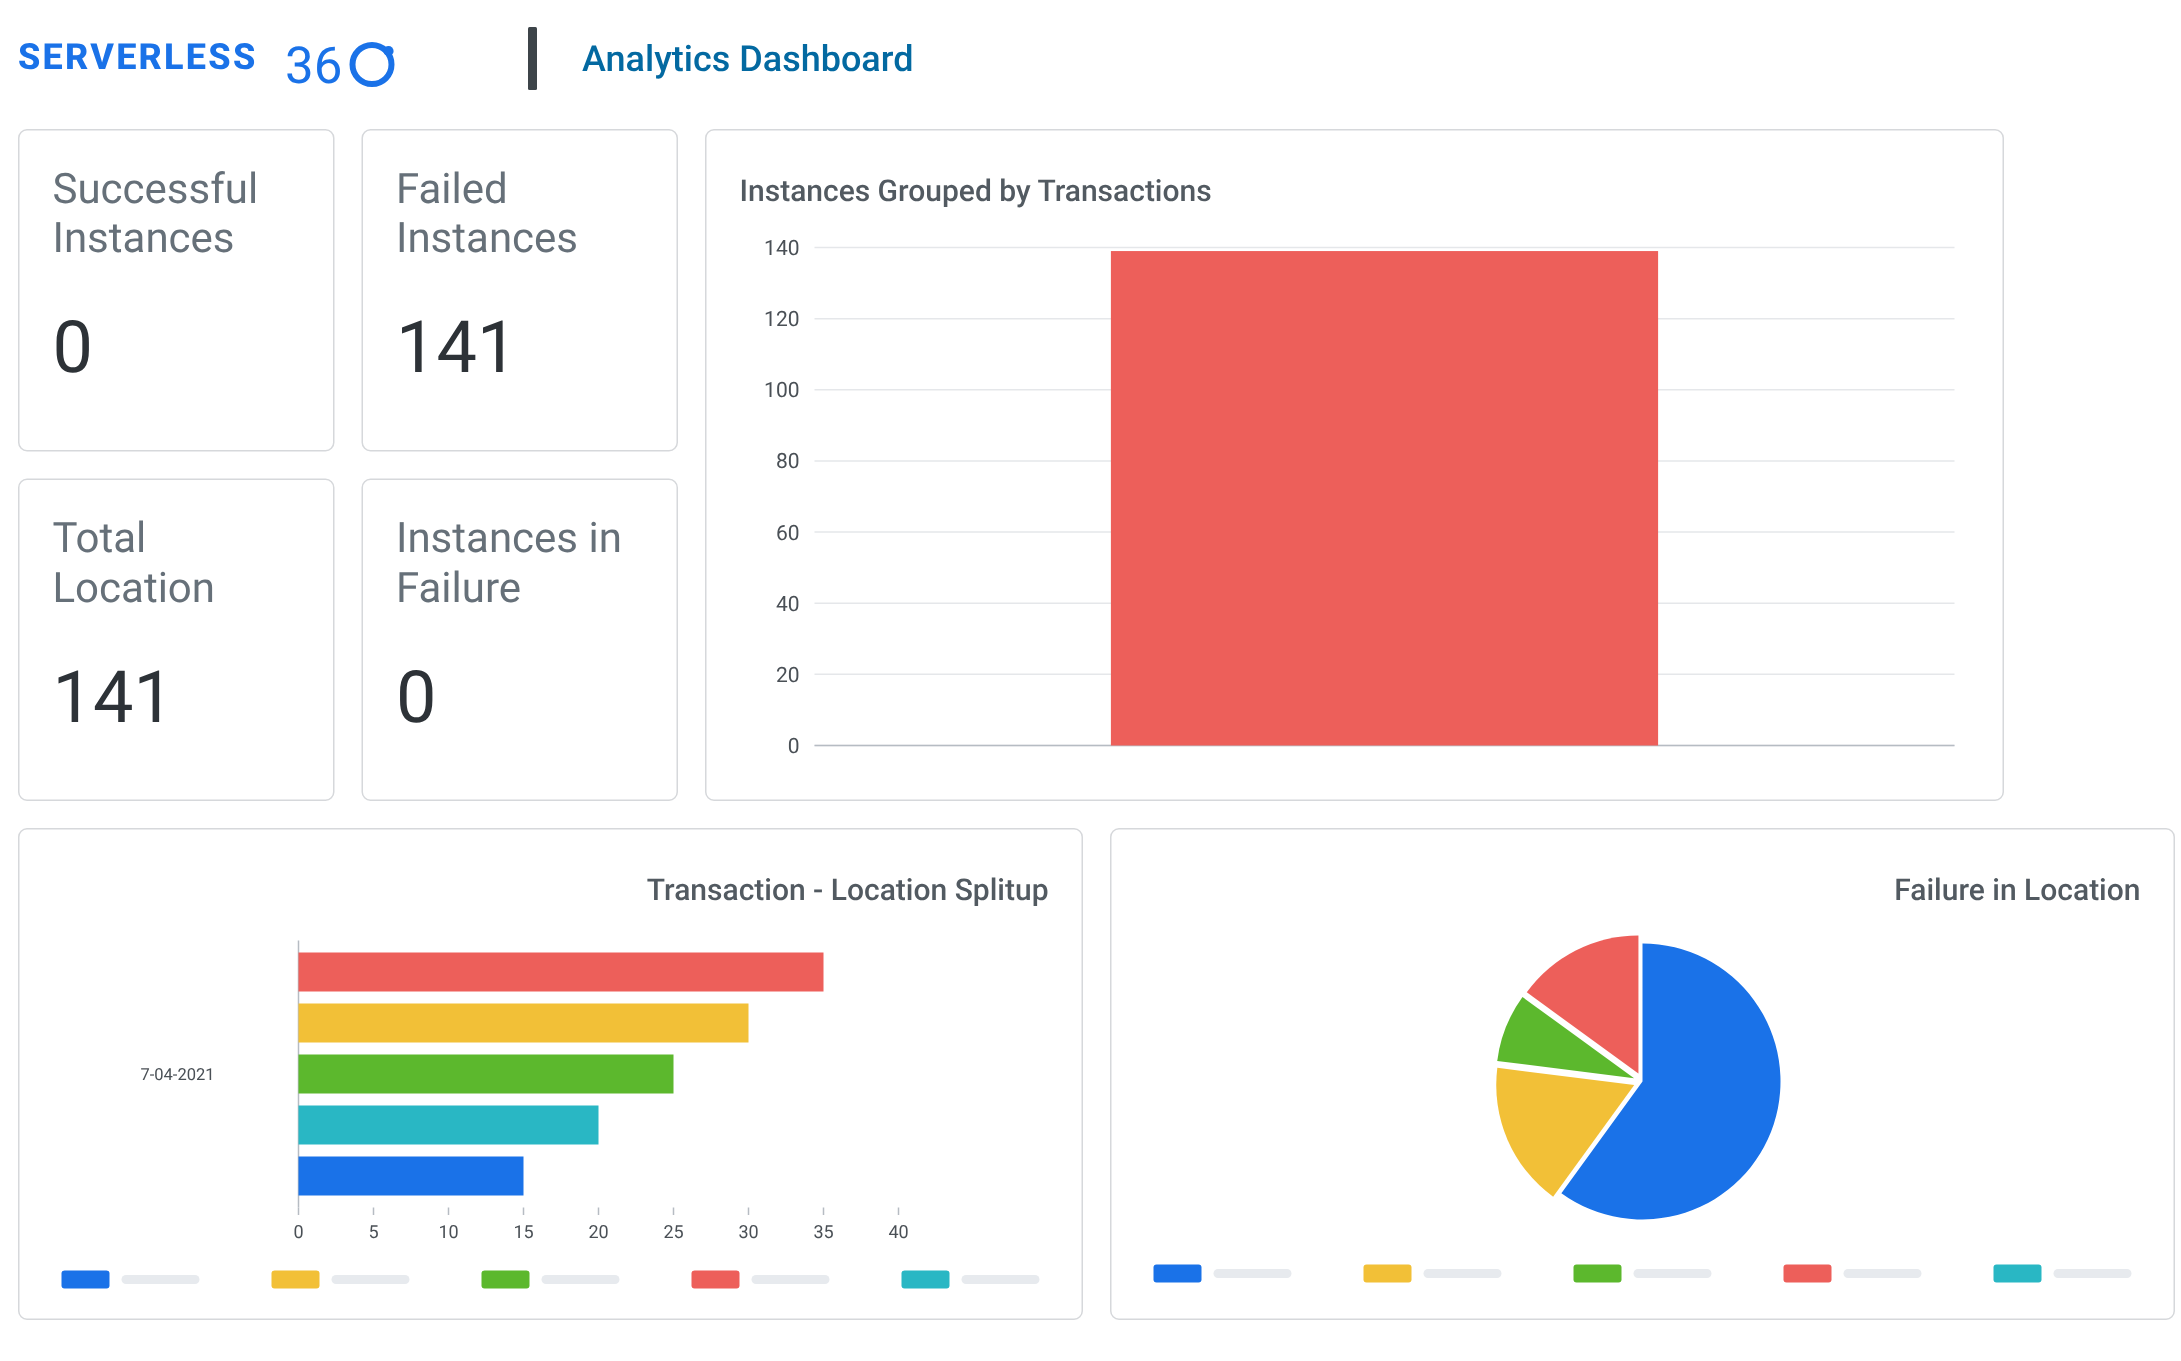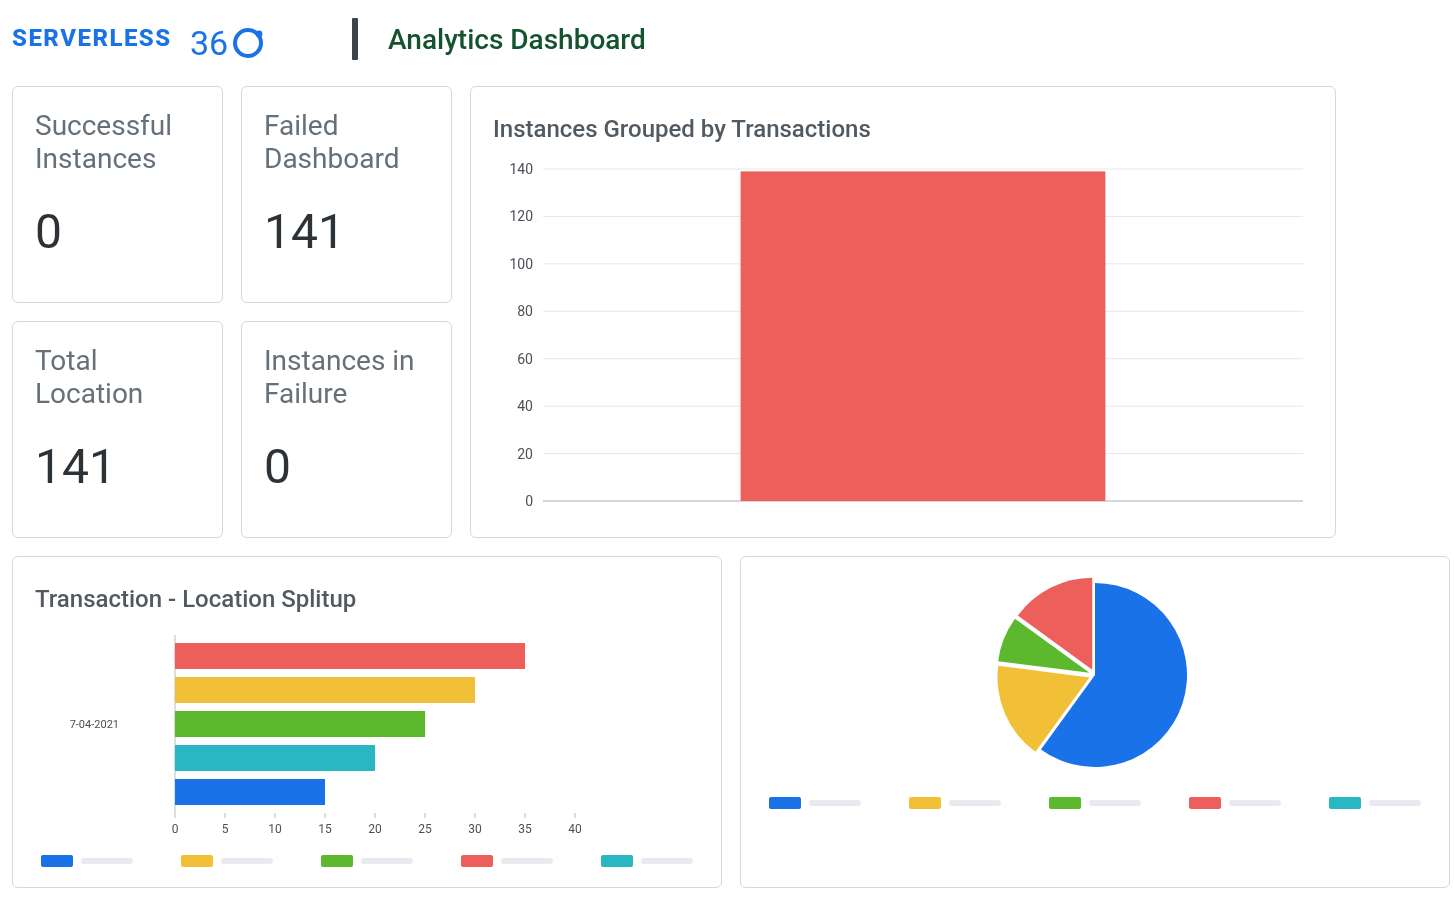--- a/index.html
+++ b/index.html
@@ -6,29 +6,29 @@
     --blue:#1a72e8; --blue2:#2a7de8; --yellow:#f2c037; --green:#5cb82d; --red:#ed5f5a; --teal:#29b7c4;
     --text:#3d4449; --muted:#667079; --border:#d6d8db; --bg:#ffffff;
     --grid:#e5e7ea;
   }
   *{box-sizing:border-box}
   body{margin:0;background:#fff;font-family:-apple-system,BlinkMacSystemFont,"Segoe UI",Roboto,Helvetica,Arial,sans-serif;color:var(--text);}
   .page{width:1348px;min-height:907px;padding:12px 12px 16px 12px;}
   .topbar{display:flex;align-items:center;gap:22px;padding:6px 0 26px 0;}
   .logo{display:flex;align-items:center;gap:2px;}
   .vr{width:6px;height:42px;background:#3d4449;border-radius:1px;margin:0 8px;}
-  .title{font-size:28px;color:#14532d;font-weight:500;text-align:right;}
+  .title{font-size:24px;color:#0369a1;font-weight:500;text-align:right;}
   .grid{display:grid;grid-template-columns: 1fr 1fr 2fr;gap:18px;}
   .card{border:1px solid var(--border);border-radius:6px;background:#fff;}
   .stat{padding:22px 22px 40px 22px;}
   .stat .label{font-size:28px;color:#667079;margin-bottom:28px;}
   .stat .value{font-size:48px;font-weight:400;color:#2d3237;}
   .panel{padding:18px 22px 14px 22px;}
-  .panel h2{font-size:24px;font-weight:500;color:#525a61;margin:10px 0 16px 0;}
-  .row2{display:grid;grid-template-columns: 1fr 1fr;gap:18px;margin-top:18px;}
+  .panel h2{font-size:20px;font-weight:500;color:#525a61;margin:10px 0 16px 0;}
+  .row2{display:grid;grid-template-columns: 1fr 1fr;gap:18px;margin-top:18px;text-align:right;}
   .legend{display:flex;gap:48px;align-items:center;padding:12px 6px 6px 6px;}
   .legend .chip{display:flex;align-items:center;gap:8px}
   .legend .sw{width:32px;height:12px;border-radius:2px}
   .legend .line{width:52px;height:6px;border-radius:4px;background:#e7eaee;}
   svg text{font-family:inherit}
 </style>
 </head>
 <body>
 
 <div class="page">
@@ -45,21 +45,21 @@
     <div class="vr"></div>
     <div class="title">Analytics Dashboard</div>
   </div>
 
   <div class="grid">
     <div class="card stat">
       <div class="label">Successful Instances</div>
       <div class="value">0</div>
     </div>
     <div class="card stat">
-      <div class="label">Failed Dashboard</div>
+      <div class="label">Failed Instances</div>
       <div class="value">141</div>
     </div>
     <div class="card panel" style="grid-row:span 2">
       <h2>Instances Grouped by Transactions</h2>
       <svg id="chart-grouped" width="820" height="360">
           <line x1="50" x2="810" y1="342" y2="342" stroke="#e5e7ea" stroke-width="1"></line>
           <text x="40" y="347" text-anchor="end" font-size="14" fill="#4a5056">0</text>
           <line x1="50" x2="810" y1="294.57142857142856" y2="294.57142857142856" stroke="#e5e7ea" stroke-width="1"></line>
           <text x="40" y="299.57142857142856" text-anchor="end" font-size="14" fill="#4a5056">20</text>
           <line x1="50" x2="810" y1="247.14285714285717" y2="247.14285714285717" stroke="#e5e7ea" stroke-width="1"></line>
@@ -135,20 +135,21 @@
             <div class="sw" style="background: rgb(237, 95, 90);"></div>
             <div class="line"></div>
           </div>
           <div class="chip">
             <div class="sw" style="background: rgb(41, 183, 196);"></div>
             <div class="line"></div>
           </div>
         </div>
     </div>
     <div class="card panel">
+      <h2>Failure in Location</h2>
       <div style="display:flex;justify-content:center">
         <svg id="chart-failure" width="260" height="210">
             <path d="M 130 100 L 130 8 A 92 92 0 1 1 75.92375678909248 174.42956348249515 Z" fill="#1a72e8"></path>
             <path d="M 124.49347224589611 102.38288734380869 L 70.4172290349886 176.81245082630383 A 92 92 0 0 1 33.21891972496415 90.8522298558927 Z" fill="#f2c037"></path>
             <path d="M 124.42134108467049 97.79125268389193 L 33.146788563738525 86.26059519597594 A 92 92 0 0 1 49.99177760217532 43.71500947298441 Z" fill="#5cb82d"></path>
             <path d="M 127.27605700156272 94.6539608548698 L 52.84649351906755 40.57771764396227 A 92 92 0 0 1 127.27605700156269 2.6539608548697933 Z" fill="#ed5f5a"></path>
           </svg>
       </div>
       <div class="legend" id="legend-failure">
           <div class="chip">

